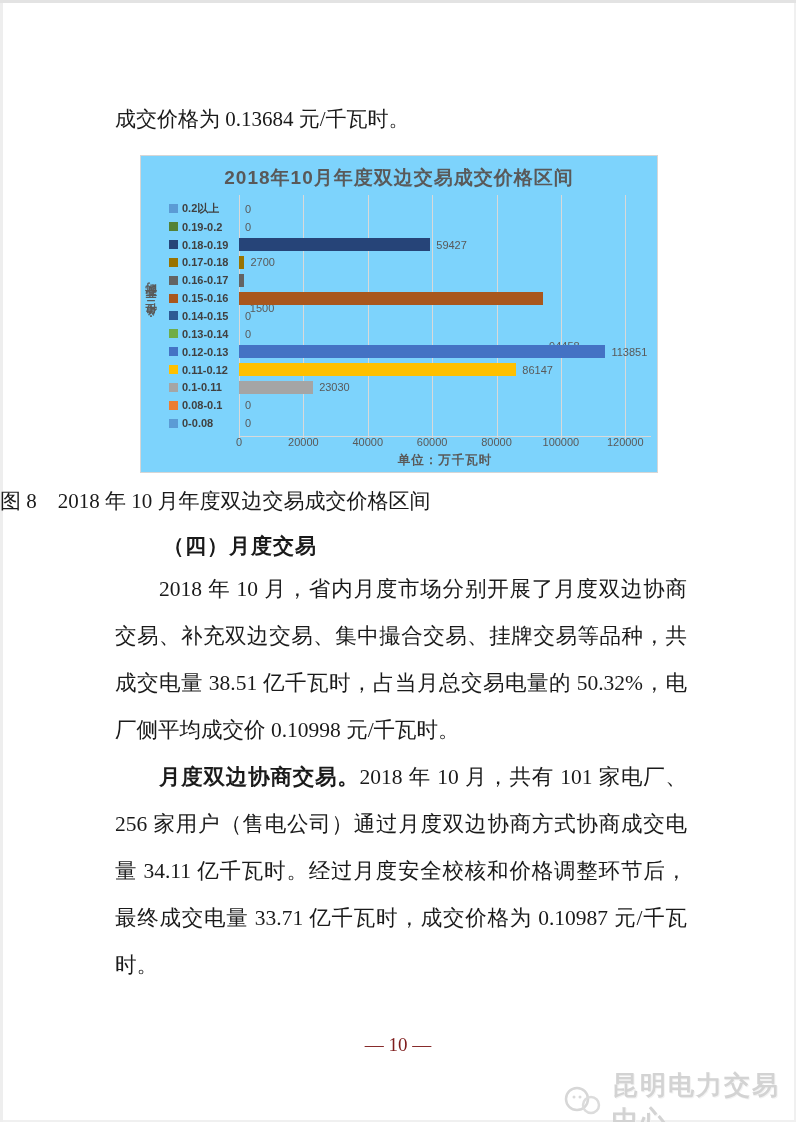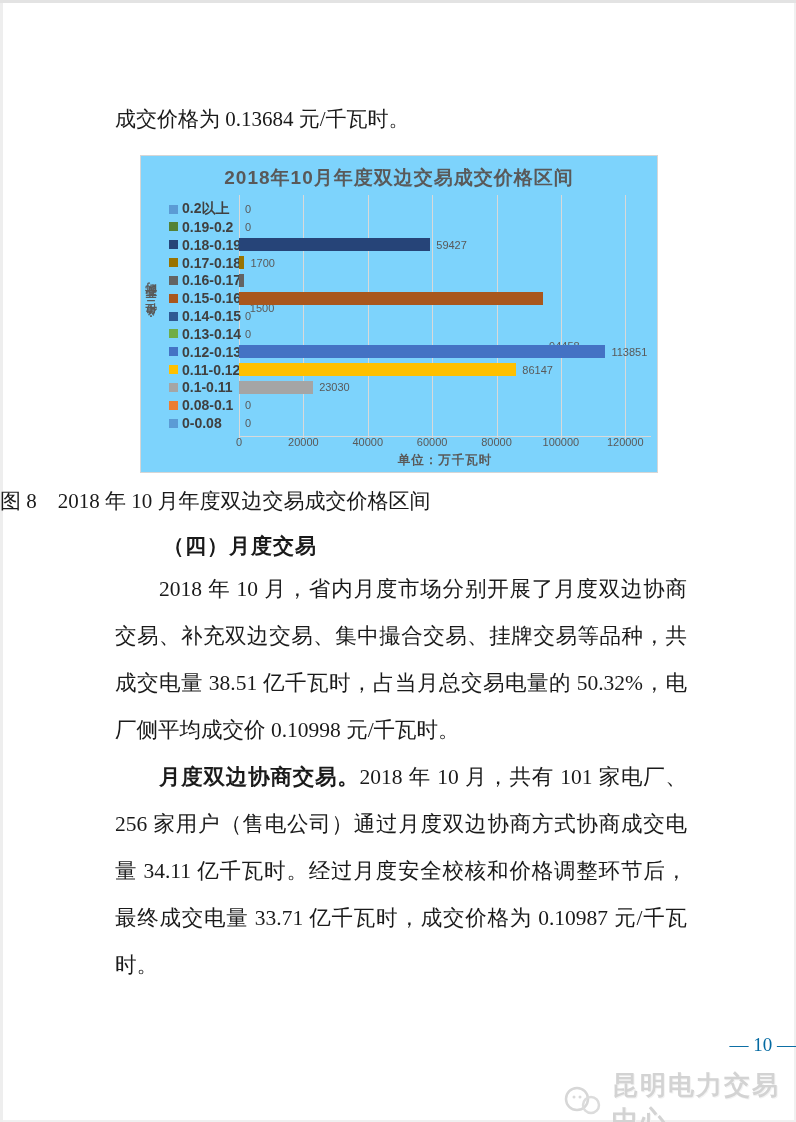--- a/index.html
+++ b/index.html
@@ -35,21 +35,21 @@
     font-size:21.5px; line-height:47px;
     text-align:justify;
   }
   .body-text p { text-indent:44px; }
   .para-lead {
     font-weight:bold;
     font-family:"Liberation Sans","DejaVu Sans",sans-serif;
   }
   .page-number {
     position:absolute; left:0; top:1034px; width:796px;
-    text-align:right; font-size:19px; color:#0369a1;
+    text-align:center; font-size:19px; color:#7f1d1d;
   }
 
   
   .footer-logo {
     position:absolute; left:562px; top:1068px;
     display:flex; align-items:center; gap:8px;
     color:#d3d3d3;
   }
   .footer-logo-text {
     font-size:26px; font-weight:bold; letter-spacing:2px;
@@ -86,21 +86,21 @@
     position:absolute; top:0; bottom:-4px; width:1px; background:#d9d9d9;
   }
   .chart-row {
     position:relative; flex:1; display:flex; align-items:center; z-index:1;
   }
   .legend-cell {
     width:72px; display:flex; align-items:center; gap:4px; padding-left:2px;
   }
   .legend-swatch { width:9px; height:9px; flex:0 0 auto; }
   .legend-label {
-    font-size:14px; font-weight:bold; color:#404040; white-space:nowrap;
+    font-size:11px; font-weight:bold; color:#404040; white-space:nowrap;
   }
   .bar-track { position:relative; flex:1; height:100%; }
   .bar {
     position:absolute; left:0; top:2.5px; bottom:2.5px; min-width:0;
   }
   .bar-value-label {
     position:absolute; top:50%; transform:translateY(-50%);
     font-size:11px; color:#595959; white-space:nowrap;
   }
   .x-axis {
@@ -165,21 +165,21 @@
             <span class="bar-value-label" style="left: calc(46.4273% + 6px);">59427</span>
           </div>
         </div>
         <div class="chart-row">
           <div class="legend-cell">
             <span class="legend-swatch" style="background: rgb(153, 115, 0);"></span>
             <span class="legend-label">0.17-0.18</span>
           </div>
           <div class="bar-track">
             <div class="bar" style="width: 1.32812%; background: rgb(153, 115, 0);"></div>
-            <span class="bar-value-label" style="left: calc(1.32812% + 6px);">1700</span>
+            <span class="bar-value-label" style="left: calc(1.32812% + 6px);">2700</span>
           </div>
         </div>
         <div class="chart-row">
           <div class="legend-cell">
             <span class="legend-swatch" style="background: rgb(99, 99, 99);"></span>
             <span class="legend-label">0.16-0.17</span>
           </div>
           <div class="bar-track">
             <div class="bar" style="width: 1.17188%; background: rgb(99, 99, 99);"></div>
             <span class="bar-value-label" style="left: calc(1.17188% + 6px); margin-top: 28px;">1500</span>

